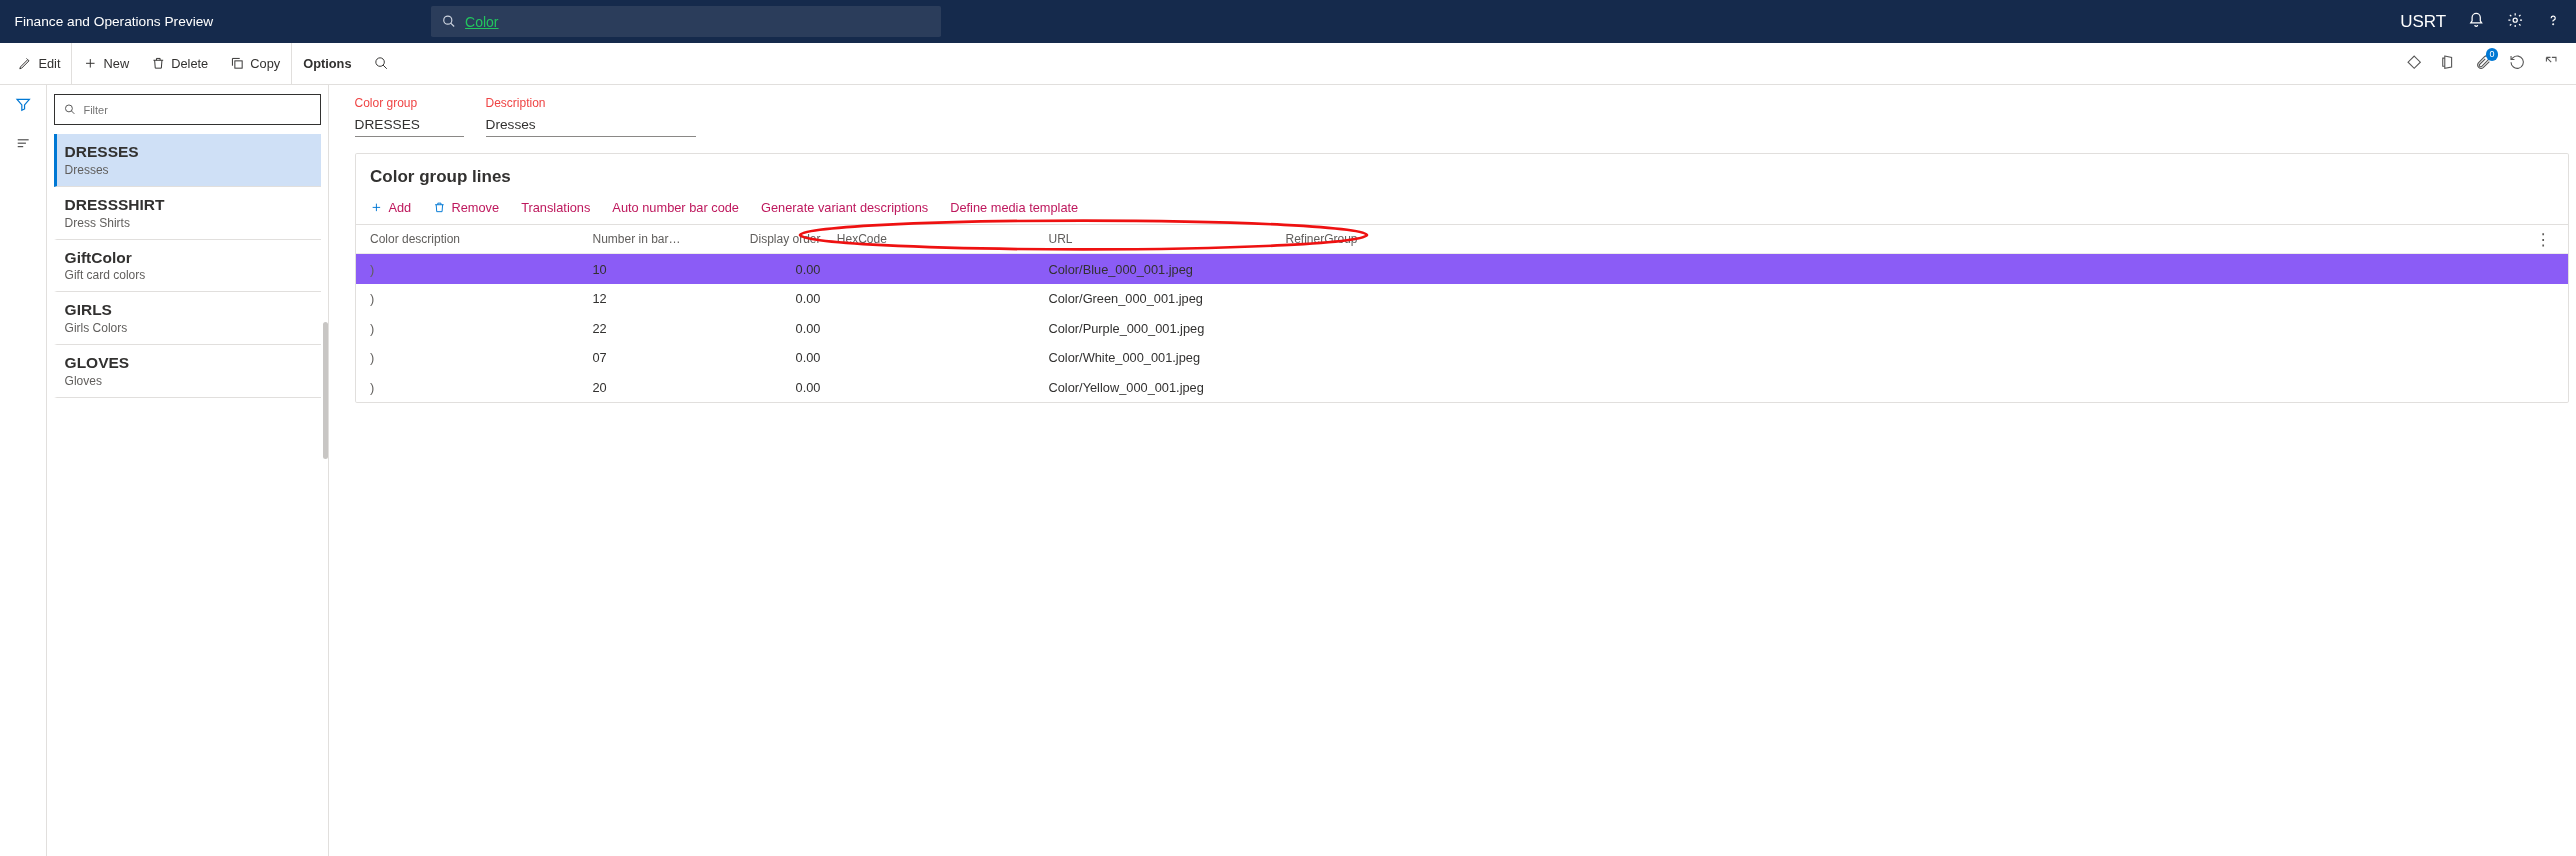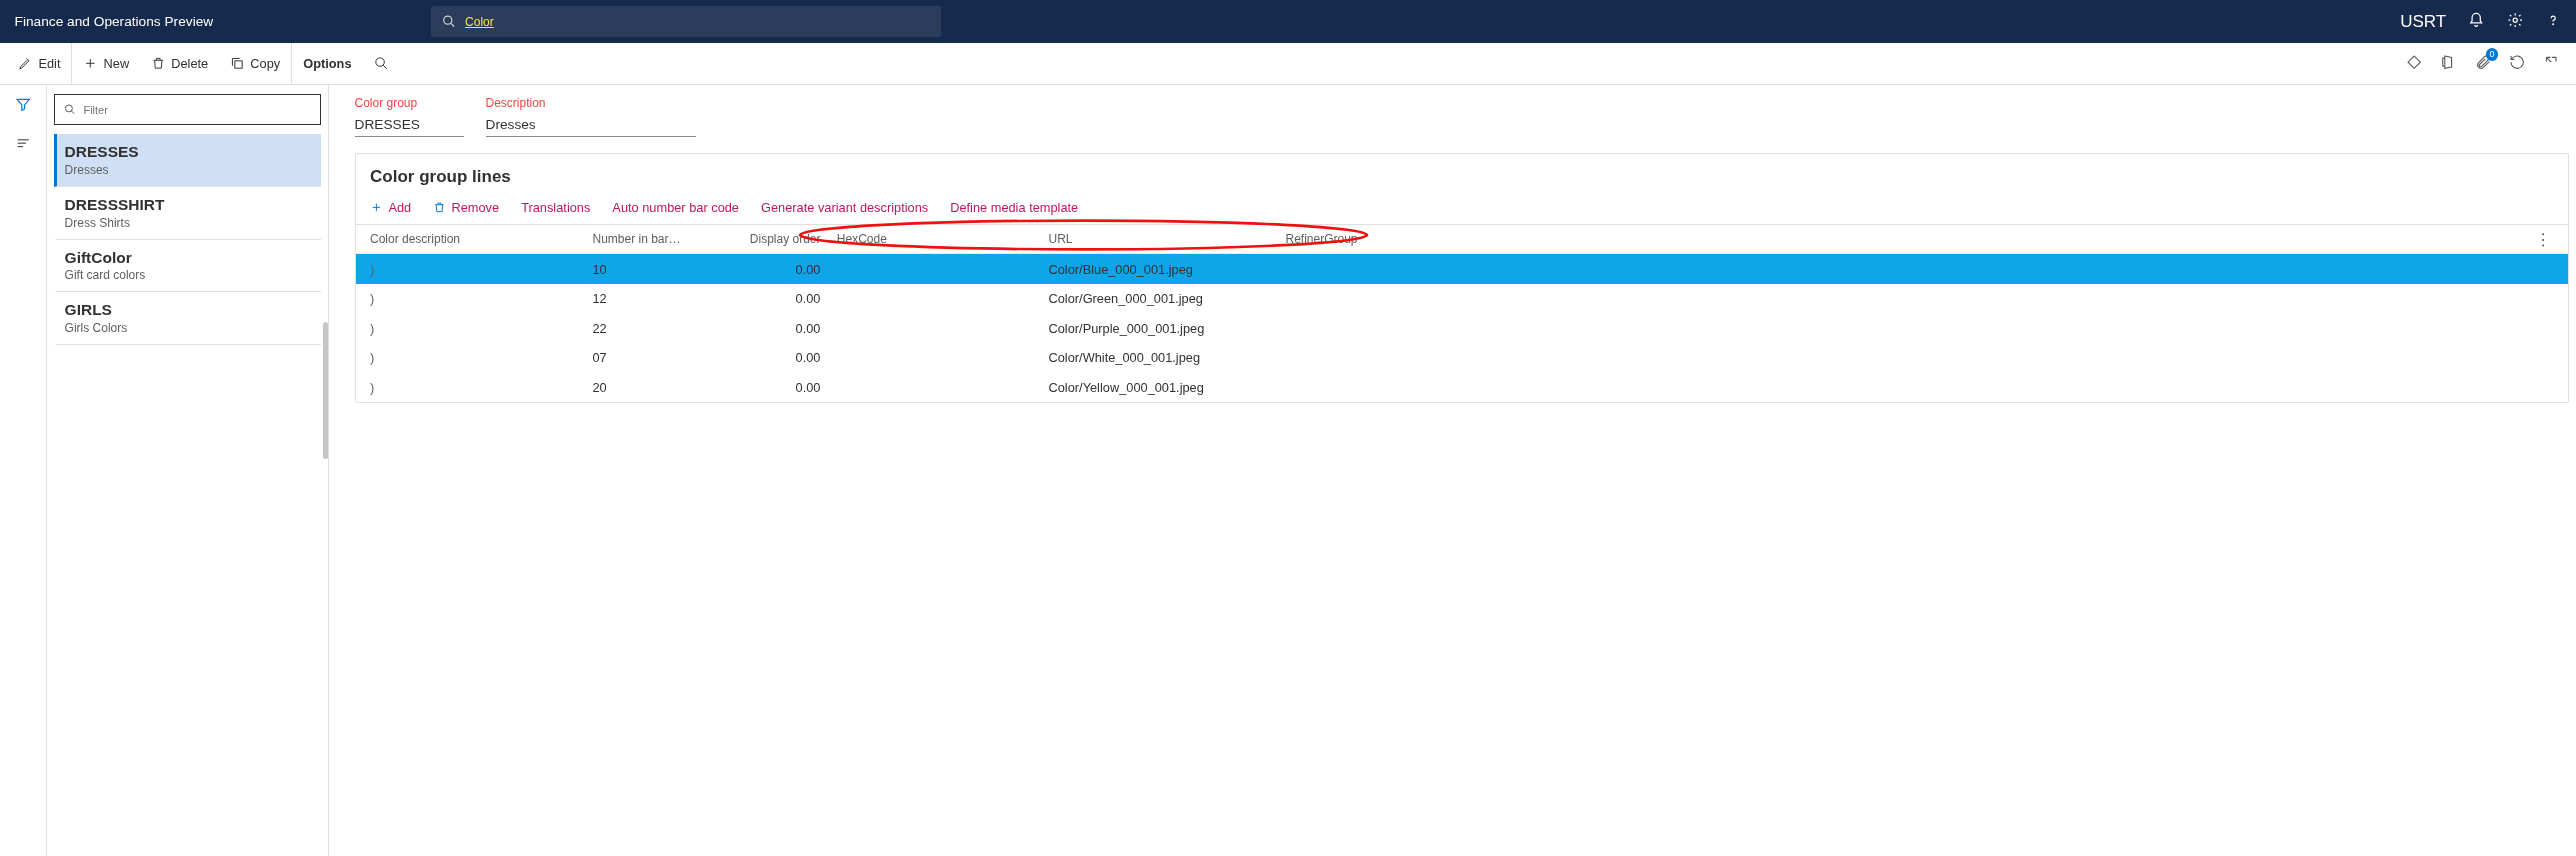--- a/index.html
+++ b/index.html
@@ -3,21 +3,21 @@
 <meta charset="utf-8">
 <style>
   * { box-sizing: border-box; margin: 0; padding: 0; }
   body { font-family: "Segoe UI", Arial, sans-serif; font-size: 12.8px; color: #323130; background: #fff; overflow: hidden; }
   
   
   .topbar { background: #152a4c; height: 43px; display: flex; align-items: center; color: #fff; padding: 0 14.6px; }
   .topbar .title { font-size: 13.7px; font-weight: 400; padding-right: 36px; white-space: nowrap; }
   .topbar .search { flex: 0 0 510px; margin-left: 182px; height: 31px; background: #2b3d5b; border-radius: 1.8px; display: flex; align-items: center; padding: 0 11px; }
   .topbar .search svg { width: 14.6px; height: 14.6px; stroke: #cfd5e0; fill: none; stroke-width: 2; margin-right: 9px; }
-  .topbar .search input { background: transparent; border: none; color: #fde047; font-size: 12px; outline: none; width: 100%; text-decoration: underline; }
+  .topbar .search input { background: transparent; border: none; color: #22c55e; font-size: 14px; outline: none; width: 100%; text-decoration: underline; }
   .topbar .right { margin-left: auto; display: flex; align-items: center; gap: 22px; }
   .topbar .right .user { font-size: 17px; }
   .topbar .right svg { width: 16.4px; height: 16.4px; stroke: #fff; fill: none; stroke-width: 1.8; }
 
   
   .actionbar { height: 42px; border-bottom: 0.9px solid #e1dfdd; display: flex; align-items: center; padding: 0 7.3px; }
   .actionbar .btn { display: flex; align-items: center; gap: 5.5px; padding: 0 11px; height: 100%; font-size: 12.8px; color: #323130; cursor: pointer; }
   .actionbar .btn.selected { border-right: 0.9px solid #e1dfdd; }
   .actionbar .btn.options { font-weight: 600; border-left: 0.9px solid #e1dfdd; }
   .actionbar .btn svg { width: 14.6px; height: 14.6px; stroke: #323130; fill: none; stroke-width: 1.6; }
@@ -63,21 +63,21 @@
   .col-disp { width: 109px; text-align: right; padding-right: 9px; }
   .col-hex  { width: 219px; padding-left: 7.3px; }
   .col-url  { width: 237px; }
   .col-ref  { width: 137px; }
 
   
   .redoval { position:absolute; left:436px; top:-7.3px; width:583px; height:36px; pointer-events:none; }
   .redoval svg { width:100%; height:100%; }
 
   .gridrow { display: flex; align-items: center; padding: 7.3px 9px; font-size: 12.8px; }
-  .gridrow.selected { background: #0ea5e9; }
+  .gridrow.selected { background: #8b5cf6; }
   .gridrow .col-desc::before { content: ")"; color:#605e5c; margin-right: 3.6px; }
 </style>
 </head>
 <body>
 
 <div class="topbar">
   <div class="title">Finance and Operations Preview</div>
   <div class="search">
     <svg viewBox="0 0 24 24">
         <circle cx="10" cy="10" r="7"></circle>
@@ -195,20 +195,24 @@
           <div class="primary">DRESSSHIRT</div>
           <div class="secondary">Dress Shirts</div>
         </div>
         <div class="listitem">
           <div class="primary">GiftColor</div>
           <div class="secondary">Gift card colors</div>
         </div>
         <div class="listitem">
           <div class="primary">GIRLS</div>
           <div class="secondary">Girls Colors</div>
+        </div>
+        <div class="listitem">
+          <div class="primary">GLOVES</div>
+          <div class="secondary">Gloves</div>
         </div>
       </div>
     <div class="listscroll"></div>
   </div>
 
   <div class="main">
     <div class="fields">
       <div class="field">
         <label>Color group</label>
         <div class="val">DRESSES</div>

